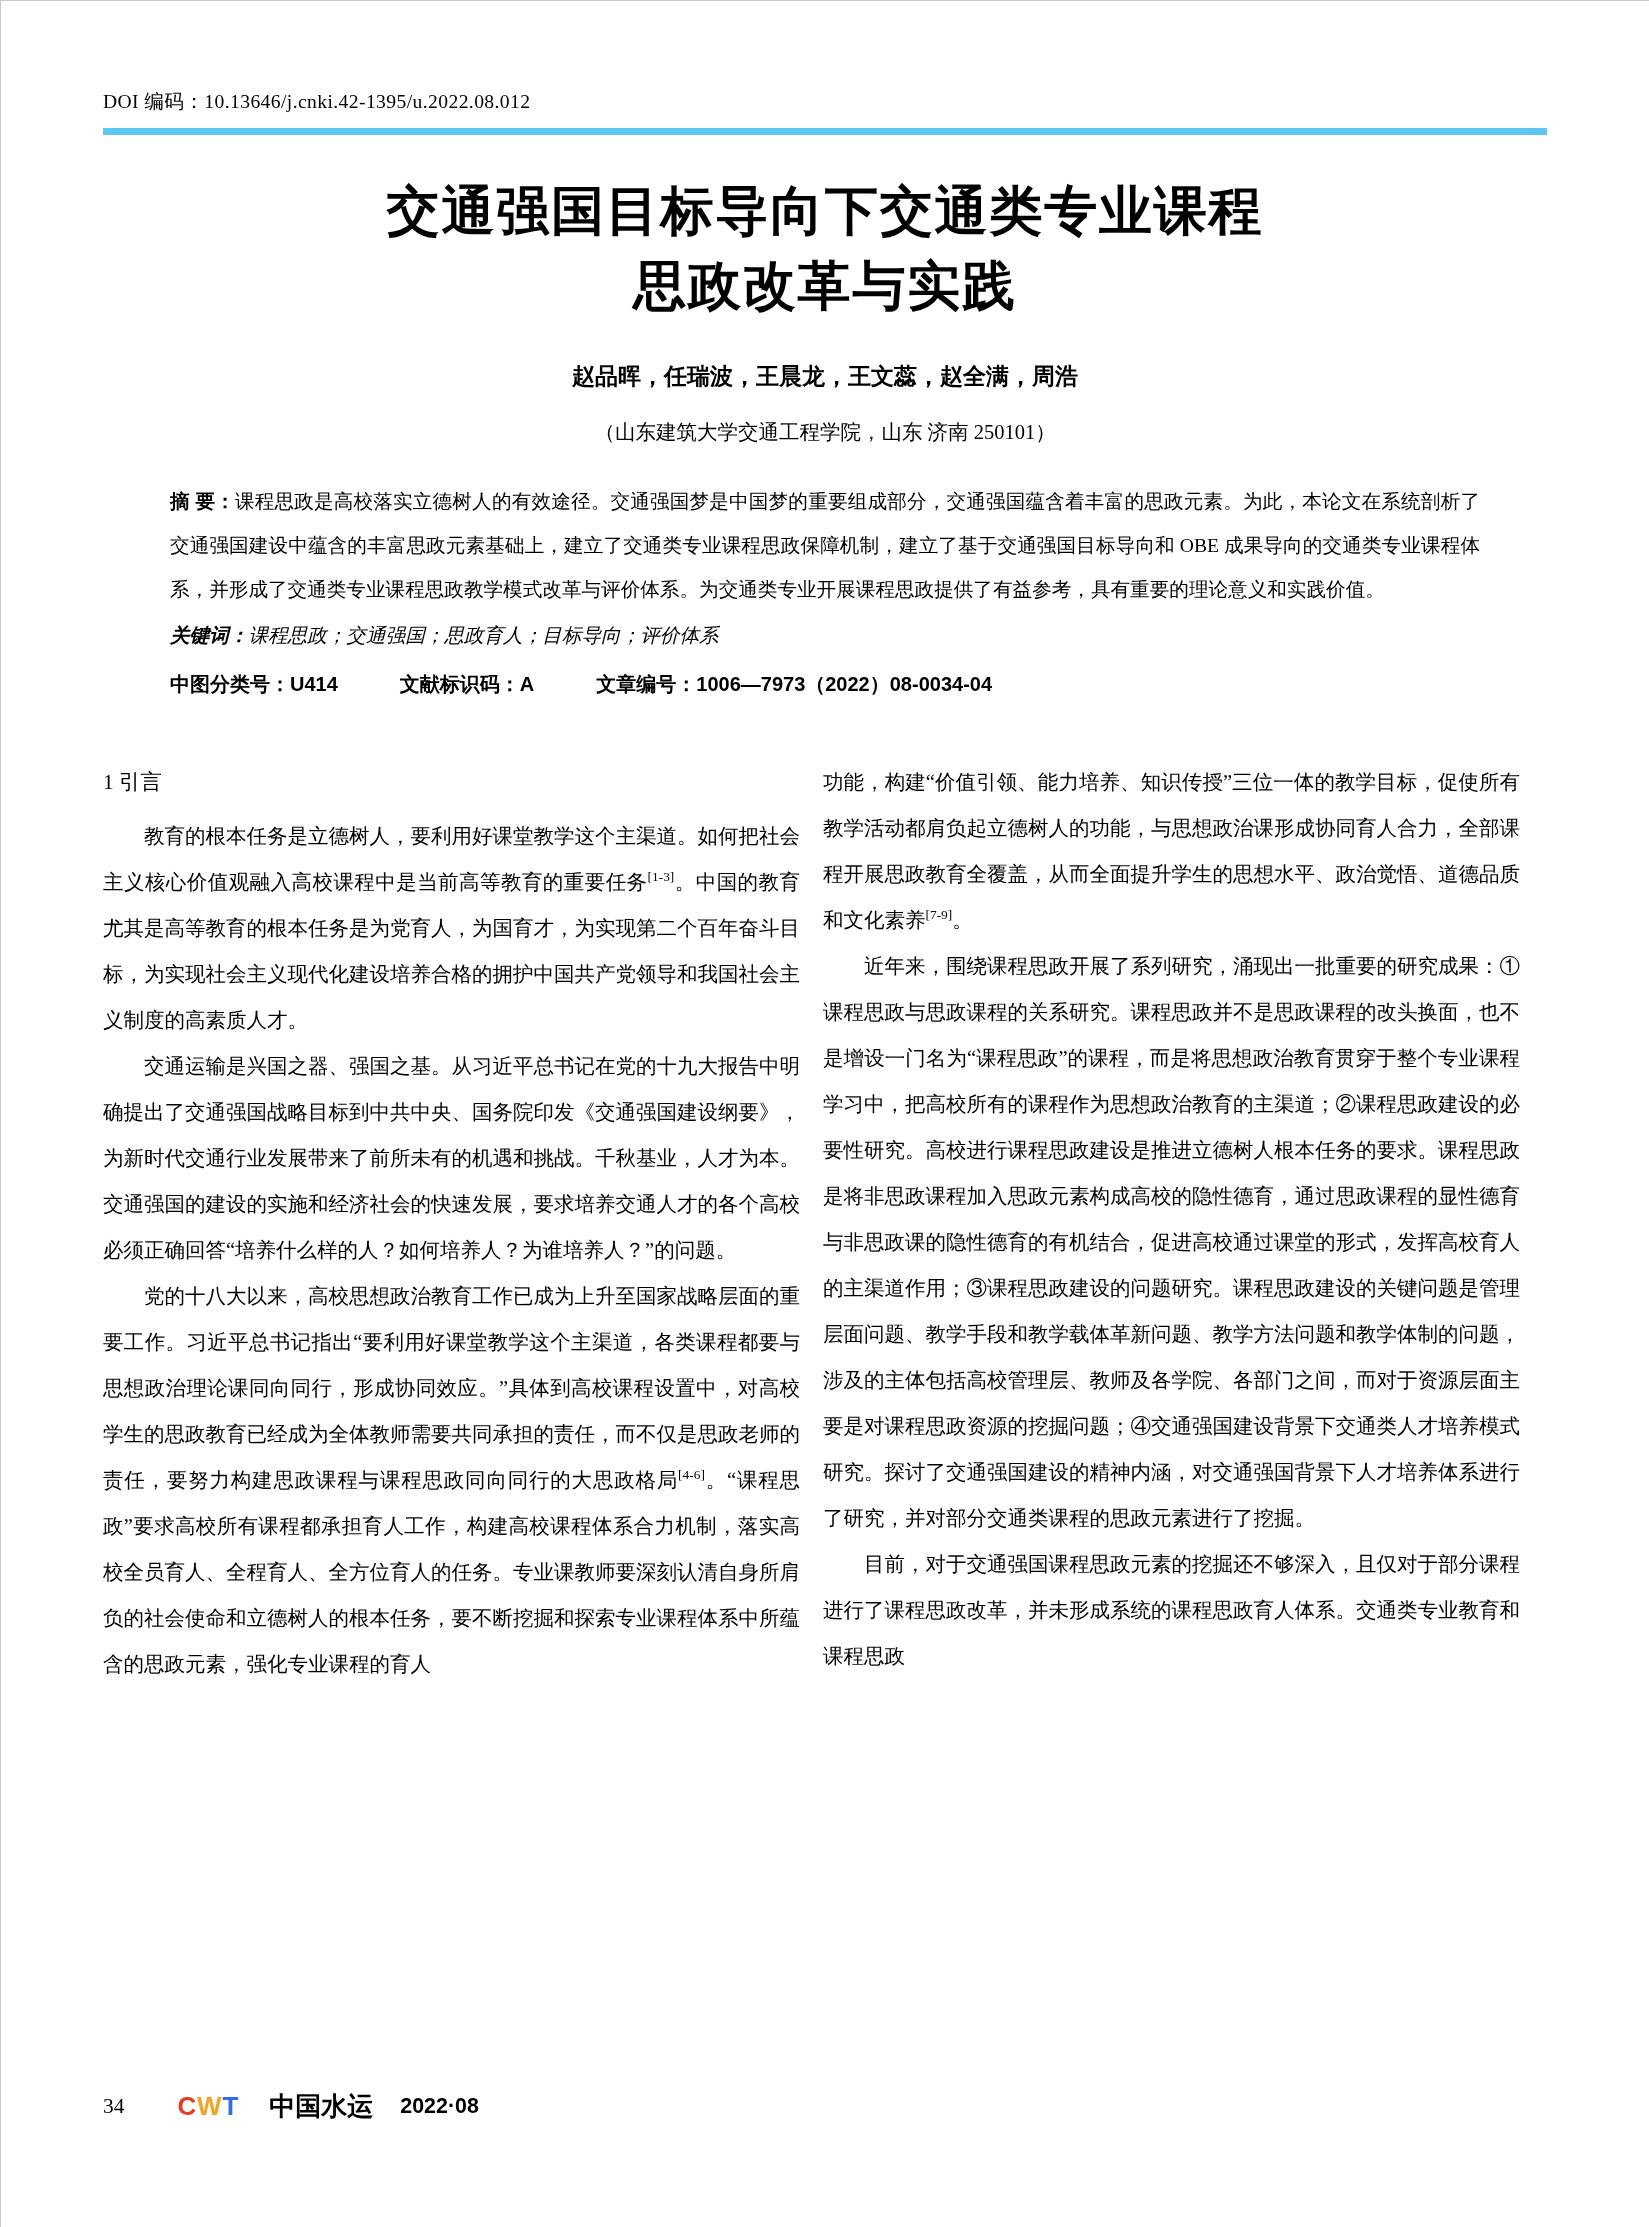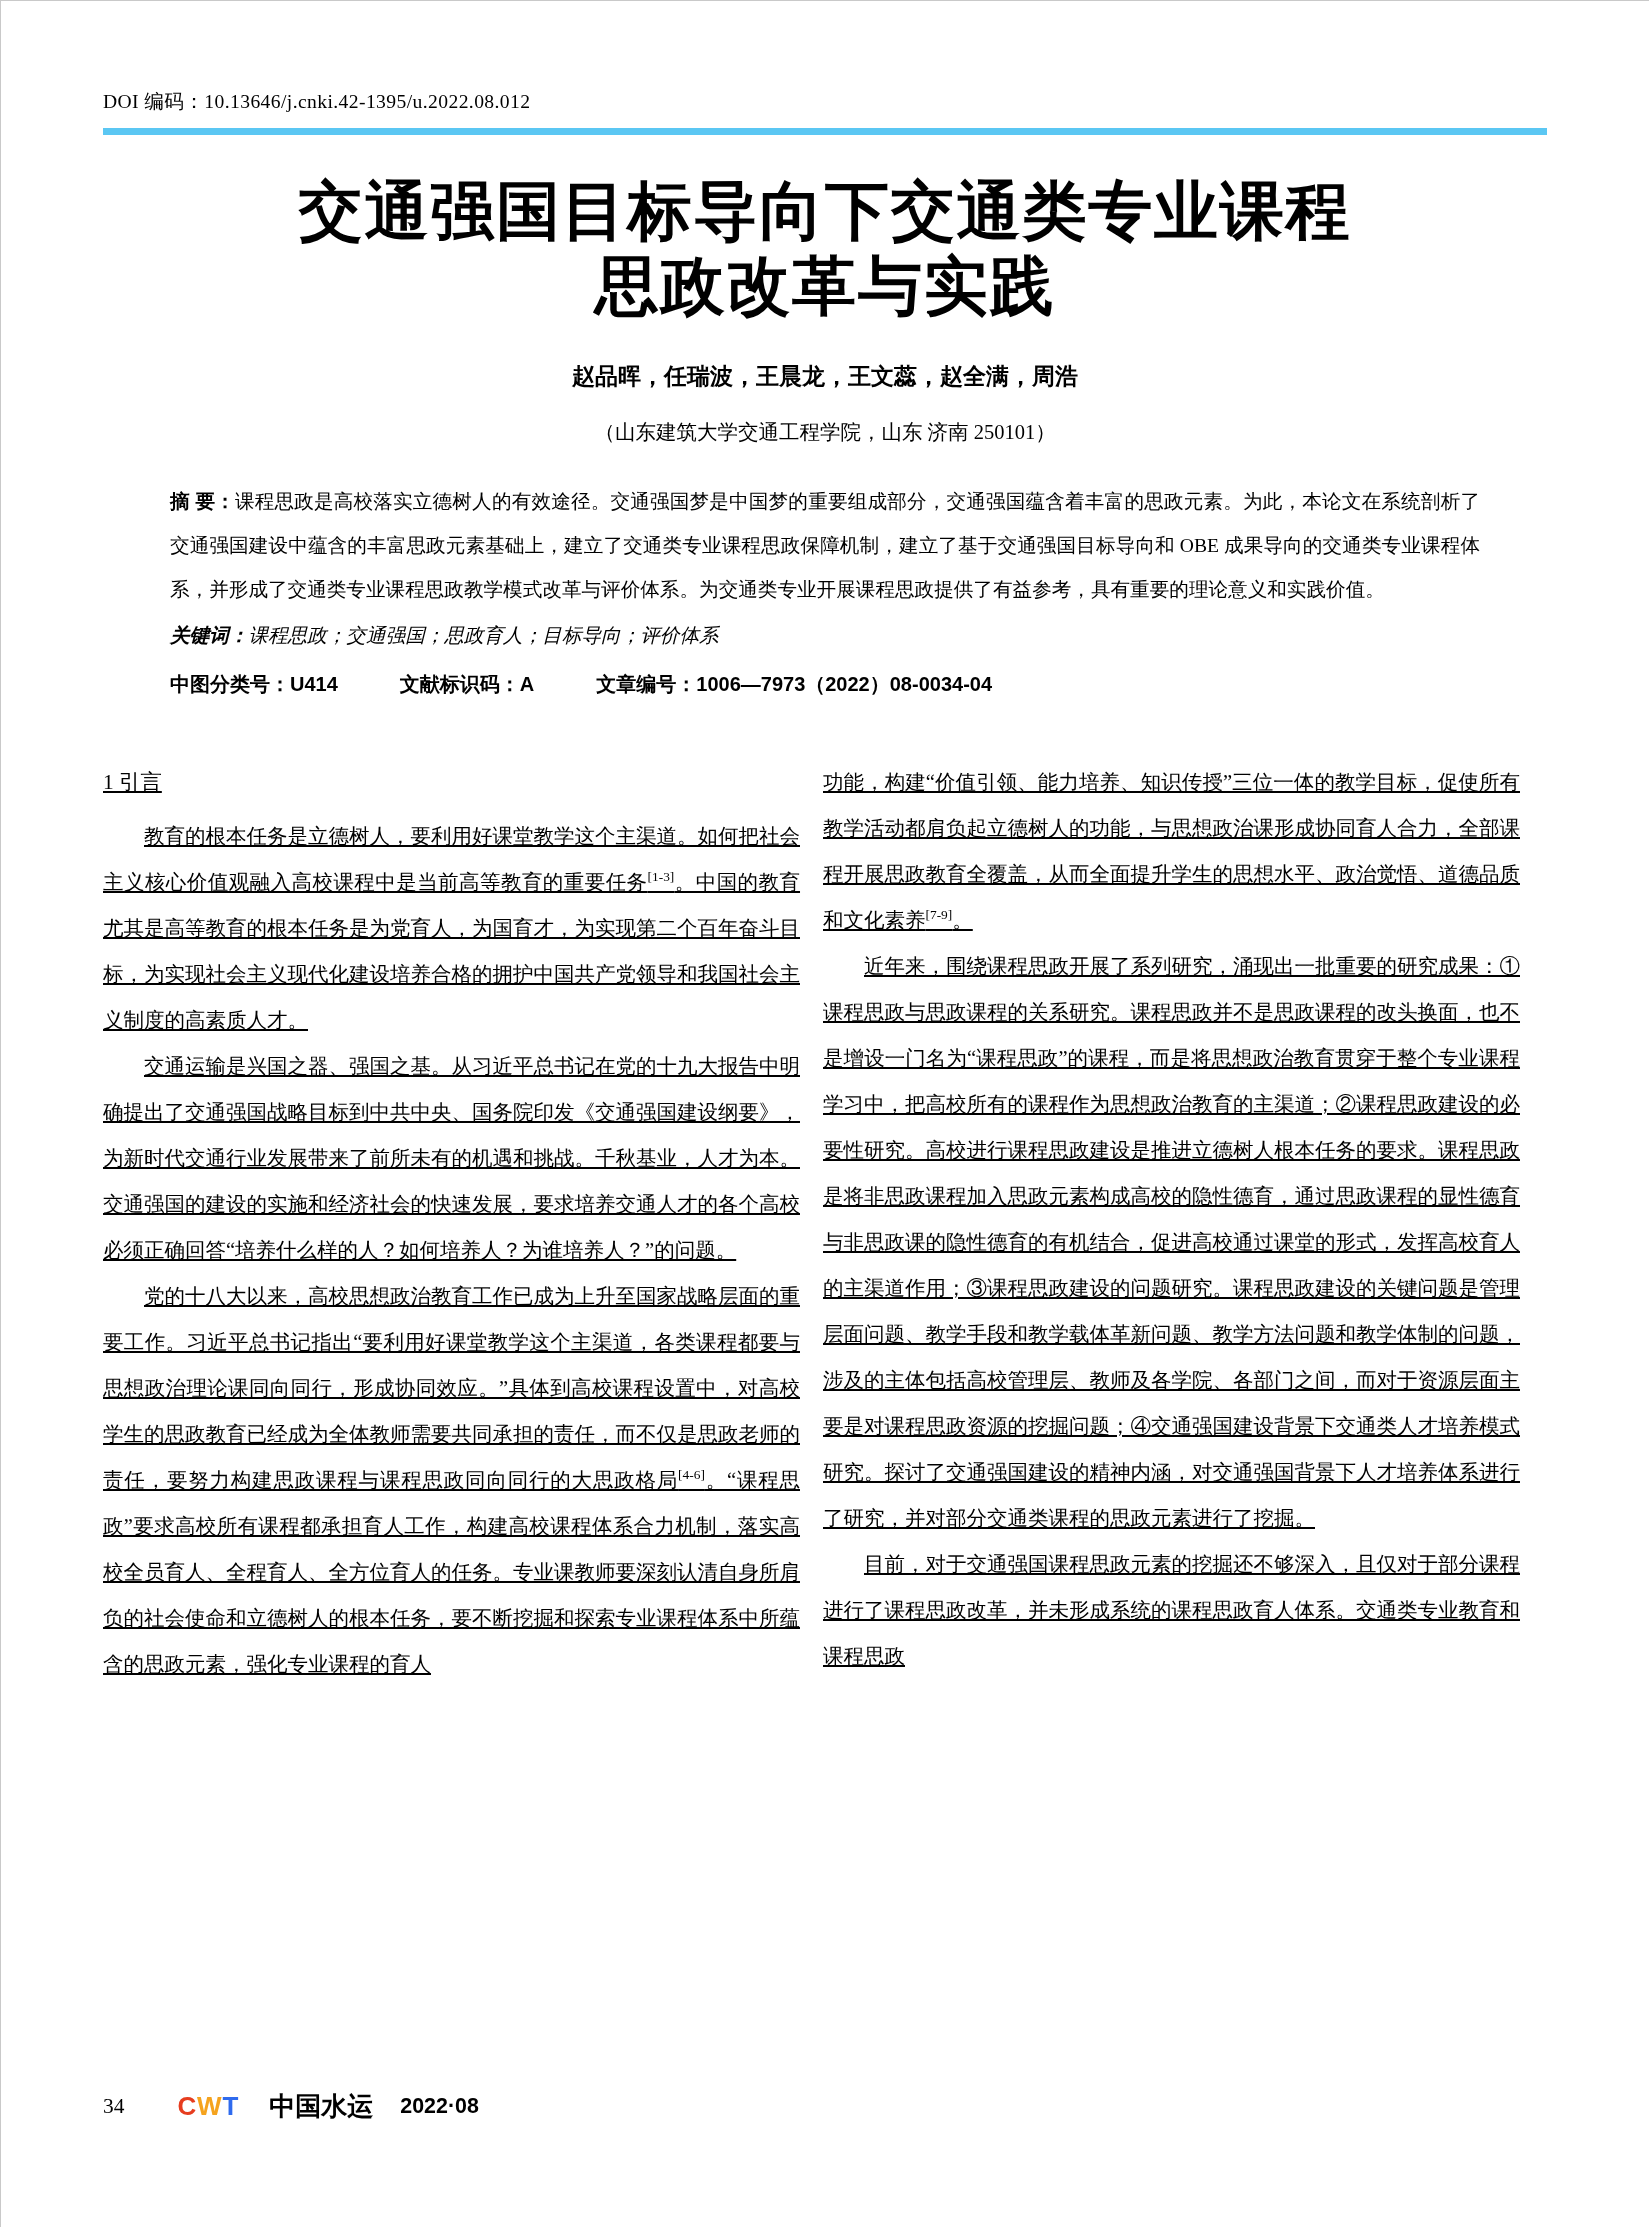--- a/index.html
+++ b/index.html
@@ -23,21 +23,21 @@
   .accent-rule{
     margin-top:13.4px;
     height:6.2px;
     width:100%;
     background:#5bc7f3;
   }
   .title{
     margin-top:39px;
     text-align:center;
     font-weight:700;
-    font-size:64px;
+    font-size:53px;
     line-height:75px;
     letter-spacing:1.8px;
   }
   .authors{
     margin-top:37px;
     text-align:center;
     font-family:"Liberation Sans","DejaVu Sans",sans-serif;
     font-weight:700;
     font-size:23px;
   }
@@ -68,21 +68,20 @@
     line-height:44px;
     font-family:"Liberation Sans","DejaVu Sans",sans-serif;
     font-weight:700;
     display:flex;
     gap:62px;
   }
   .columns{
     margin-top:53px;
     display:flex;
     gap:23px;
-    text-decoration:underline;
   }
   .col{
     width:697px;
     font-size:20.5px;
     line-height:46px;
     text-align:justify;
   }
   .sec-heading{
     font-size:21.4px;
     line-height:46px;

